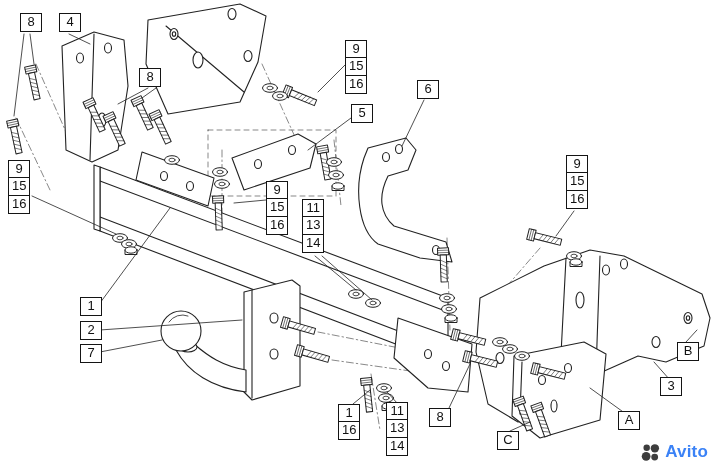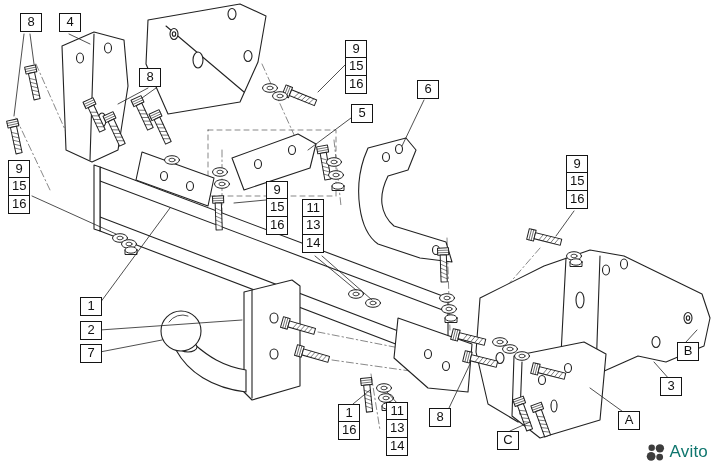--- a/index.html
+++ b/index.html
@@ -5,21 +5,21 @@
   *{box-sizing:border-box;margin:0;padding:0}
   html,body{width:720px;height:470px}
   body{background:#fff;font-family:"Liberation Sans",sans-serif;position:relative;overflow:hidden}
   .stage{position:absolute;inset:0}
   svg.drawing{position:absolute;inset:0;display:block}
   .callout{position:absolute;display:inline-flex;flex-direction:column;align-items:stretch;z-index:3}
   .cell{border:1.6px solid #141414;background:#fff;min-width:22px;padding:0 3px;height:19px;
         line-height:16px;font-size:13px;color:#111;text-align:center;font-family:"Liberation Sans",sans-serif}
   .cell + .cell{margin-top:-1.6px}
   .watermark{position:absolute;right:12px;bottom:8px;display:flex;align-items:center;gap:5px;z-index:4}
-  .watermark .txt{font-size:17px;font-weight:normal;color:#0f766e;letter-spacing:.2px}
+  .watermark .txt{font-size:17px;font-weight:bold;color:#3b82f6;letter-spacing:.2px}
 </style>
 </head>
 <body>
 
 <div class="stage">
 
   <svg class="drawing" viewBox="0 0 720 470" fill="none" stroke-linejoin="round" stroke-linecap="round">
     <defs>
       <g id="bolt">
         <rect x="0" y="-5.5" width="7" height="11" fill="#fff" stroke="#222" stroke-width="1"></rect>

